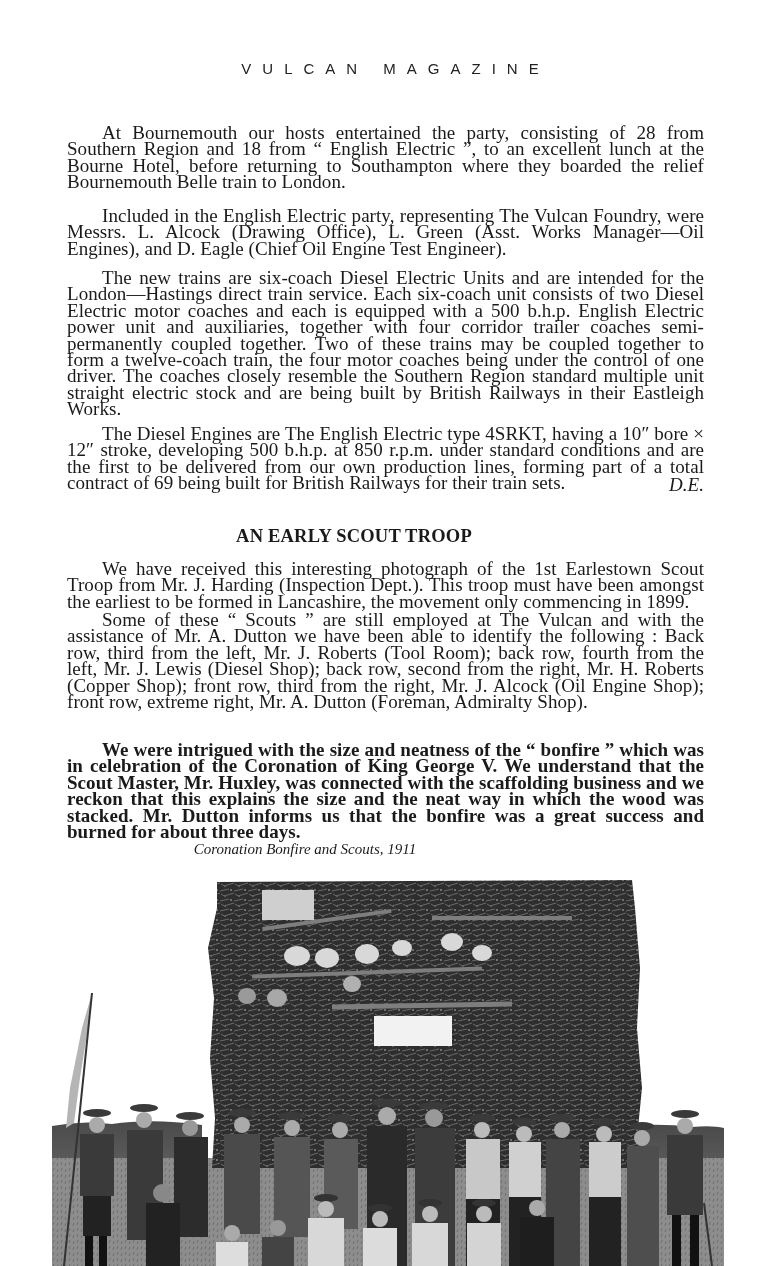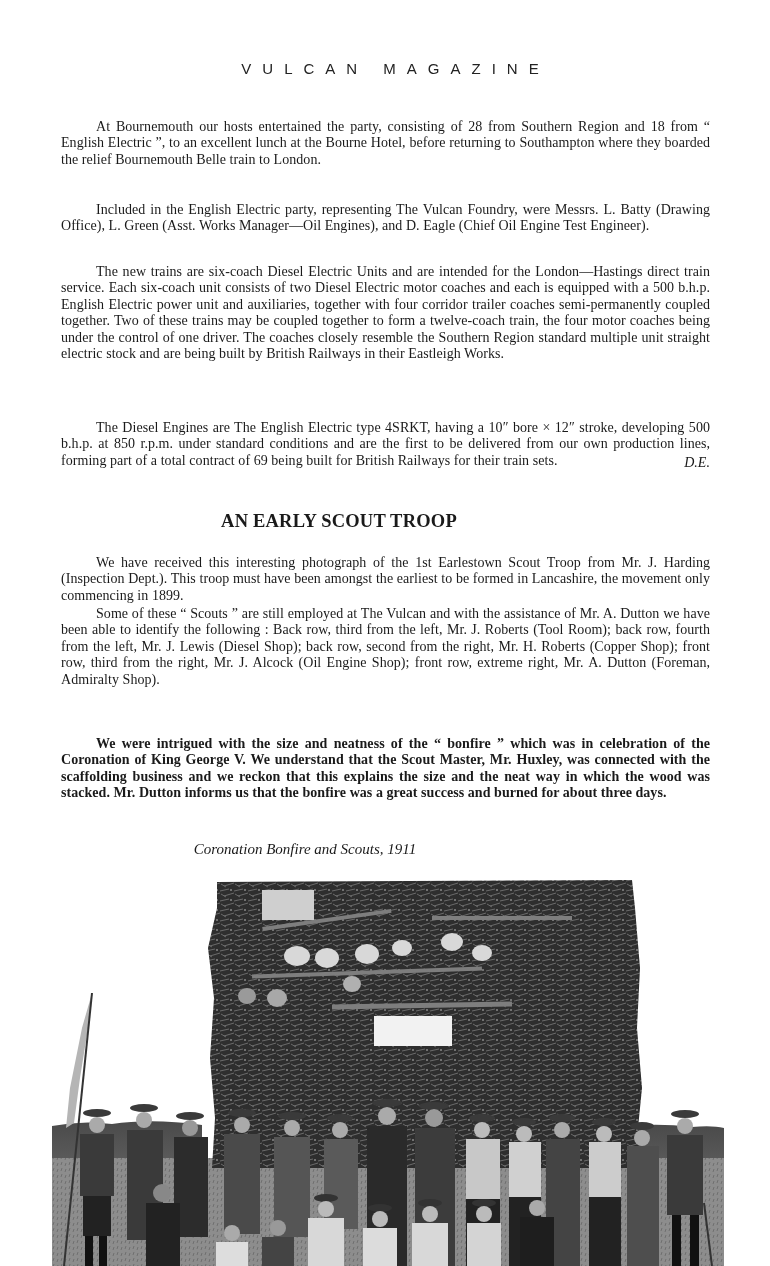--- a/index.html
+++ b/index.html
@@ -11,32 +11,32 @@
   .running-head {
     position: absolute; top: 60px; left: 0; width: 770px; text-align: center;
     font-family: "Liberation Sans", "DejaVu Sans", sans-serif;
     font-size: 15px; letter-spacing: 11px; font-weight: normal; color: #222;
     padding-left: 21px; box-sizing: border-box;
   }
   .col {
     position: absolute; left: 51px; width: 669px;
   }
   p.para {
-    margin: 10px; font-size: 14px; line-height: 16.4px;
+    margin: 16px; font-size: 19px; line-height: 16.4px;
     text-align: justify; text-indent: 35px; letter-spacing: 0.05px;
   }
   .p1 { top: 109px; }
   .p2 { top: 192px; }
   .p3 { top: 254px; }
   .p4 { top: 410px; }
   .signoff { float: right; margin-top: 2px; font-style: italic; }
   .p4 p.para { text-align-last: left; }
   .heading {
     position: absolute; top: 510px; left: 0; width: 676px; text-align: center;
-    font-size: 18.5px; font-weight: bold; letter-spacing: 0.2px; margin: 1px;
+    font-size: 18.5px; font-weight: bold; letter-spacing: 0.2px; margin: 16px;
   }
   .p5 { top: 545px; }
   .p6 { top: 596px; }
   .p7 { top: 726px; font-weight: bold; }
   .caption {
     position: absolute; top: 841px; left: 0; width: 610px; text-align: center;
     font-size: 15px; font-style: italic; margin: 0;
   }
   .photo {
     position: absolute; left: 52px; top: 878px; width: 672px; height: 388px;
@@ -46,21 +46,21 @@
 </style>
 </head>
 <body>
 
 <div class="running-head">VULCAN MAGAZINE</div>
 
 <div class="col p1">
   <p class="para">At Bournemouth our hosts entertained the party, consisting of 28 from Southern Region and 18 from “ English Electric ”, to an excellent lunch at the Bourne Hotel, before returning to Southampton where they boarded the relief Bournemouth Belle train to London.</p>
 </div>
 <div class="col p2">
-  <p class="para">Included in the English Electric party, representing The Vulcan Foundry, were Messrs. L. Batty (Drawing Office), L. Green (Asst. Works Manager—Oil Engines), and D. Eagle (Chief Oil Engine Test Engineer).</p>
+  <p class="para">Included in the English Electric party, representing The Vulcan Foundry, were Messrs. L. Alcock (Drawing Office), L. Green (Asst. Works Manager—Oil Engines), and D. Eagle (Chief Oil Engine Test Engineer).</p>
 </div>
 <div class="col p3">
   <p class="para">The new trains are six-coach Diesel Electric Units and are intended for the London—Hastings direct train service. Each six-coach unit consists of two Diesel Electric motor coaches and each is equipped with a 500 b.h.p. English Electric power unit and auxiliaries, together with four corridor trailer coaches semi-permanently coupled together. Two of these trains may be coupled together to form a twelve-coach train, the four motor coaches being under the control of one driver. The coaches closely resemble the Southern Region standard multiple unit straight electric stock and are being built by British Railways in their Eastleigh Works.</p>
 </div>
 <div class="col p4">
   <p class="para"><span>The Diesel Engines are The English Electric type 4SRKT, having a 10″ bore × 12″ stroke, developing 500 b.h.p. at 850 r.p.m. under standard conditions and are the first to be delivered from our own production lines, forming part of a total contract of 69 being built for British Railways for their train sets.</span><span class="signoff">D.E.</span></p>
 </div>
 
 <h2 class="heading">AN EARLY SCOUT TROOP</h2>
 

